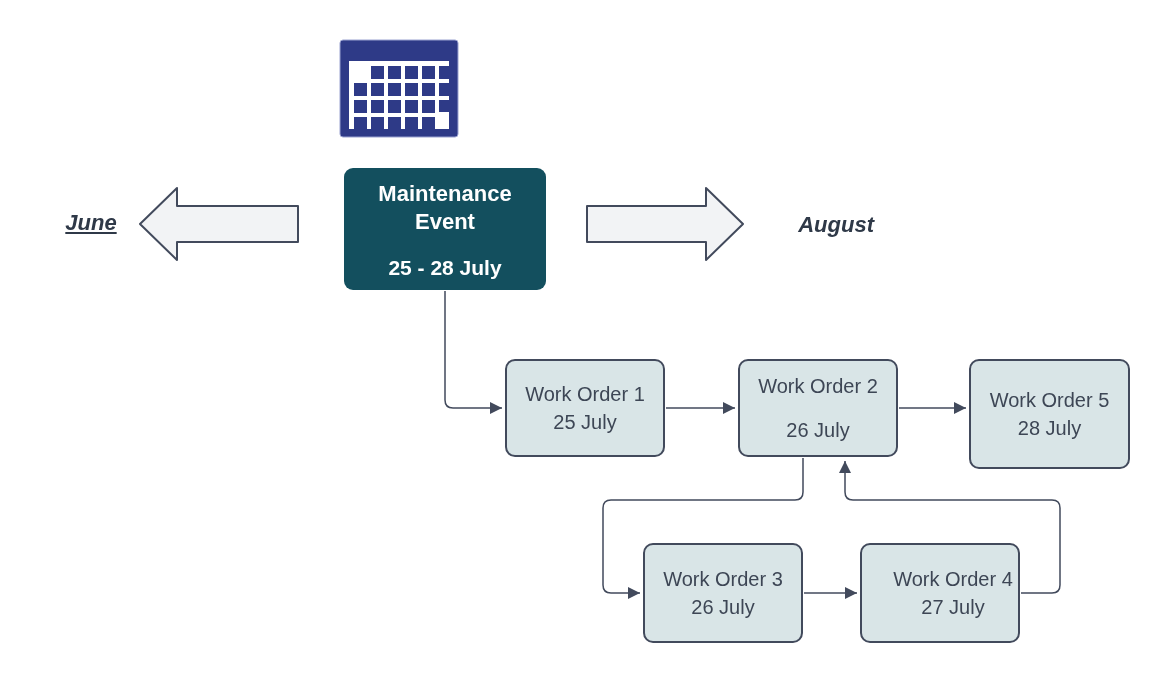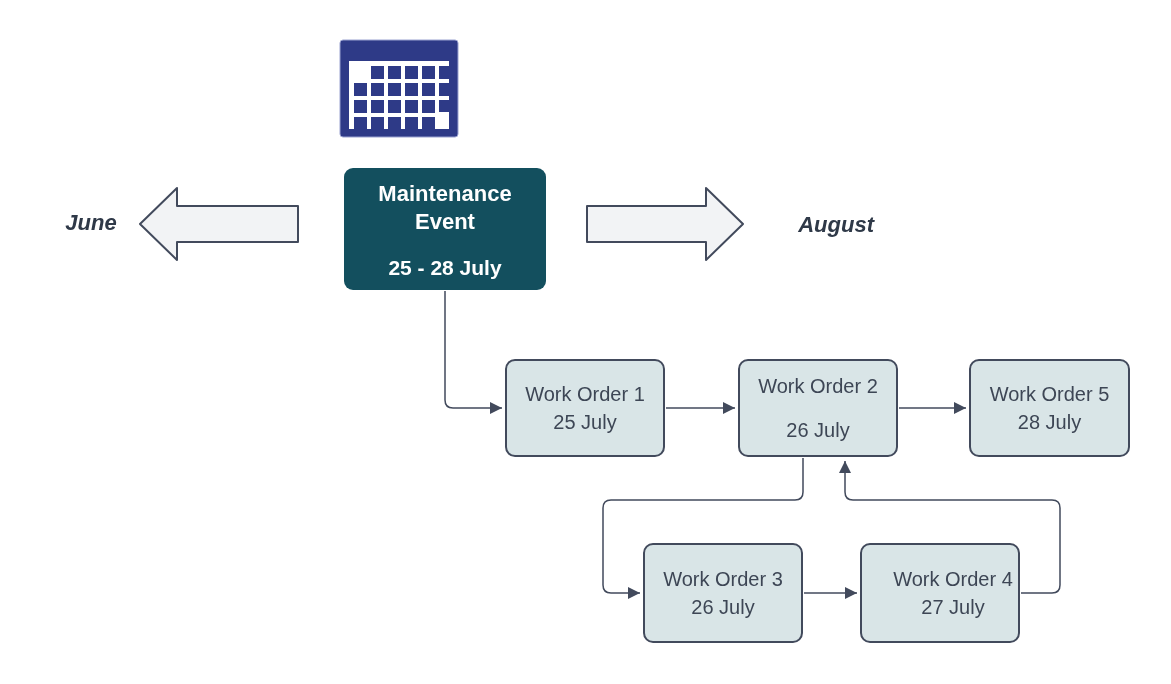--- a/index.html
+++ b/index.html
@@ -33,30 +33,30 @@
   }
   .wo-box{
     background:#d9e5e7;
     border:2px solid #424a5c;
     border-radius:10px;
     color:#3d4655;
     font-size:20px;line-height:28px;
   }
   #wo1{left:505px;top:359px;width:160px;height:98px;text-align:right;}
   #wo2{left:738px;top:359px;width:160px;height:98px;gap:16px;}
-  #wo5{left:969px;top:359px;width:161px;height:98px;}
+  #wo5{left:969px;top:359px;width:161px;height:110px;}
   #wo3{left:643px;top:543px;width:160px;height:100px;}
   #wo4{left:860px;top:543px;width:160px;height:100px;padding-left:26px;}
 
   .month-label{
     position:absolute;
     font-size:22px;font-weight:bold;font-style:italic;
     color:#2f3948;text-align:center;
   }
-  #label-june{left:30px;top:210px;width:122px;}
+  #label-june{left:30px;top:210px;width:122px;text-decoration:underline;}
   #label-august{left:752px;top:212px;width:122px;text-align:right;}
 </style>
 </head>
 <body>
 
 <div id="canvas">
 
   <svg id="shape-layer" viewBox="0 0 1171 684" xmlns="http://www.w3.org/2000/svg">
     <defs>
       <marker id="arrowhead" viewBox="0 0 12 12" refX="12" refY="6" markerWidth="12" markerHeight="12" markerUnits="userSpaceOnUse" orient="auto">

